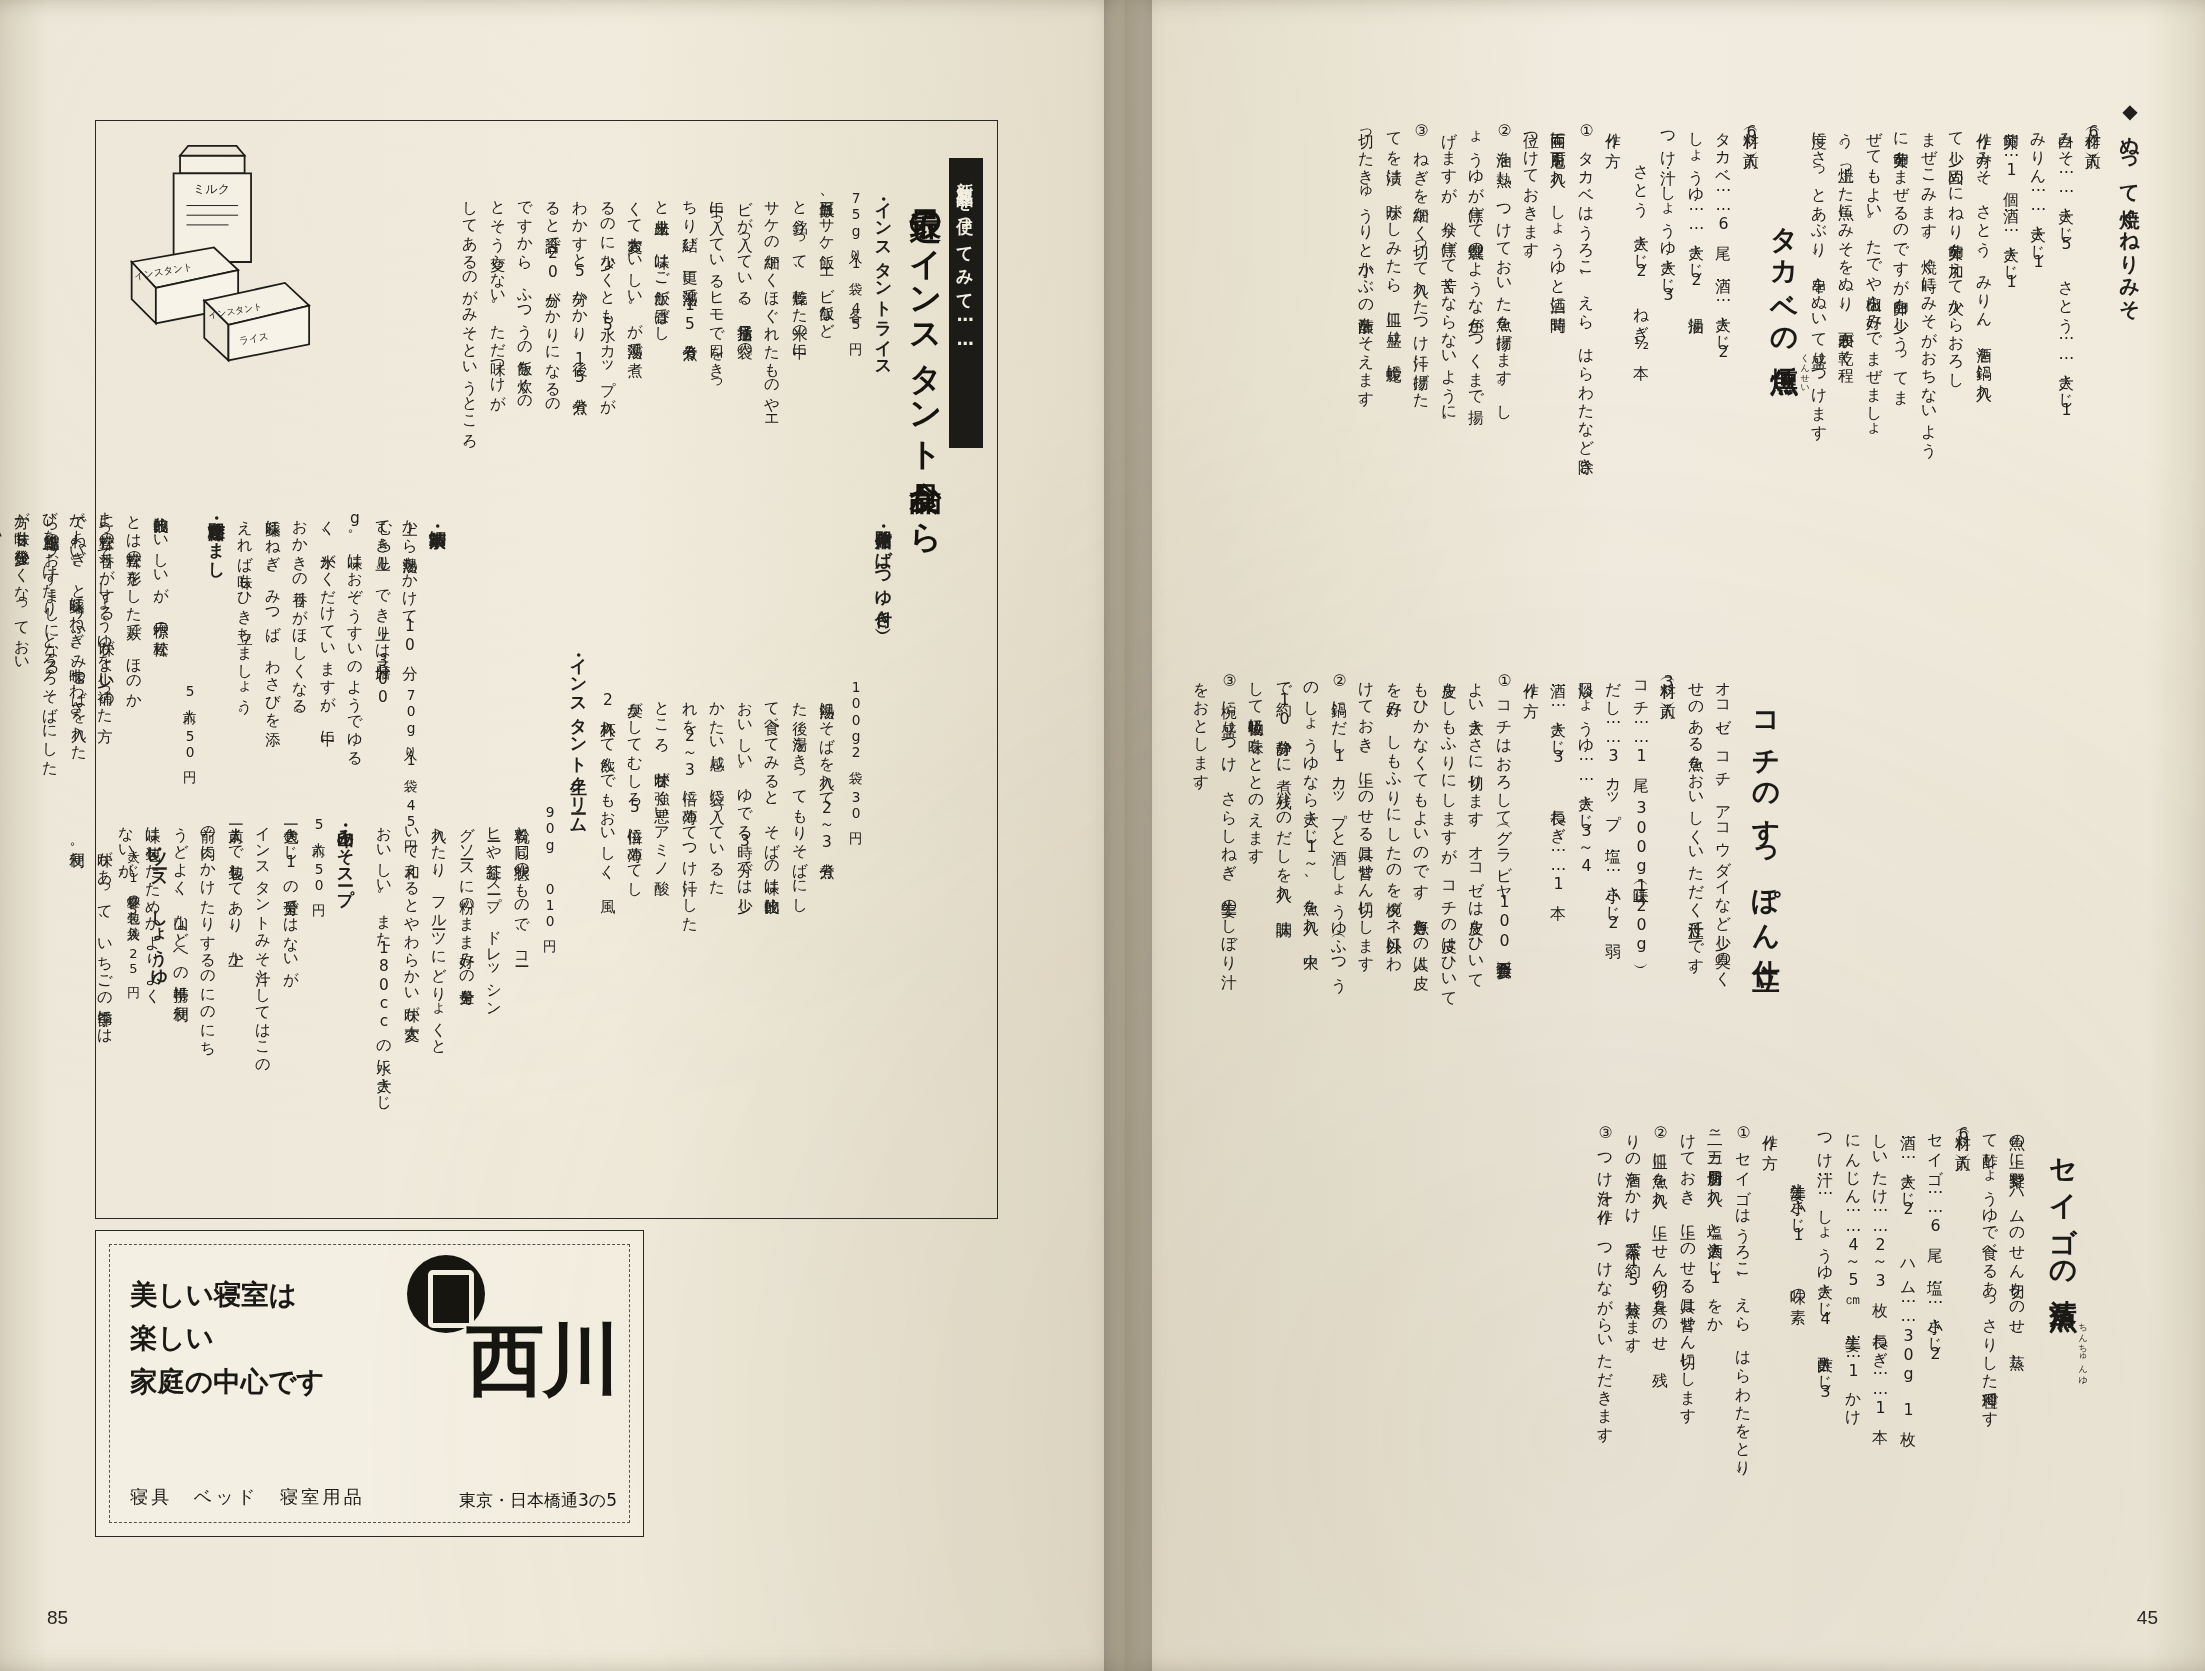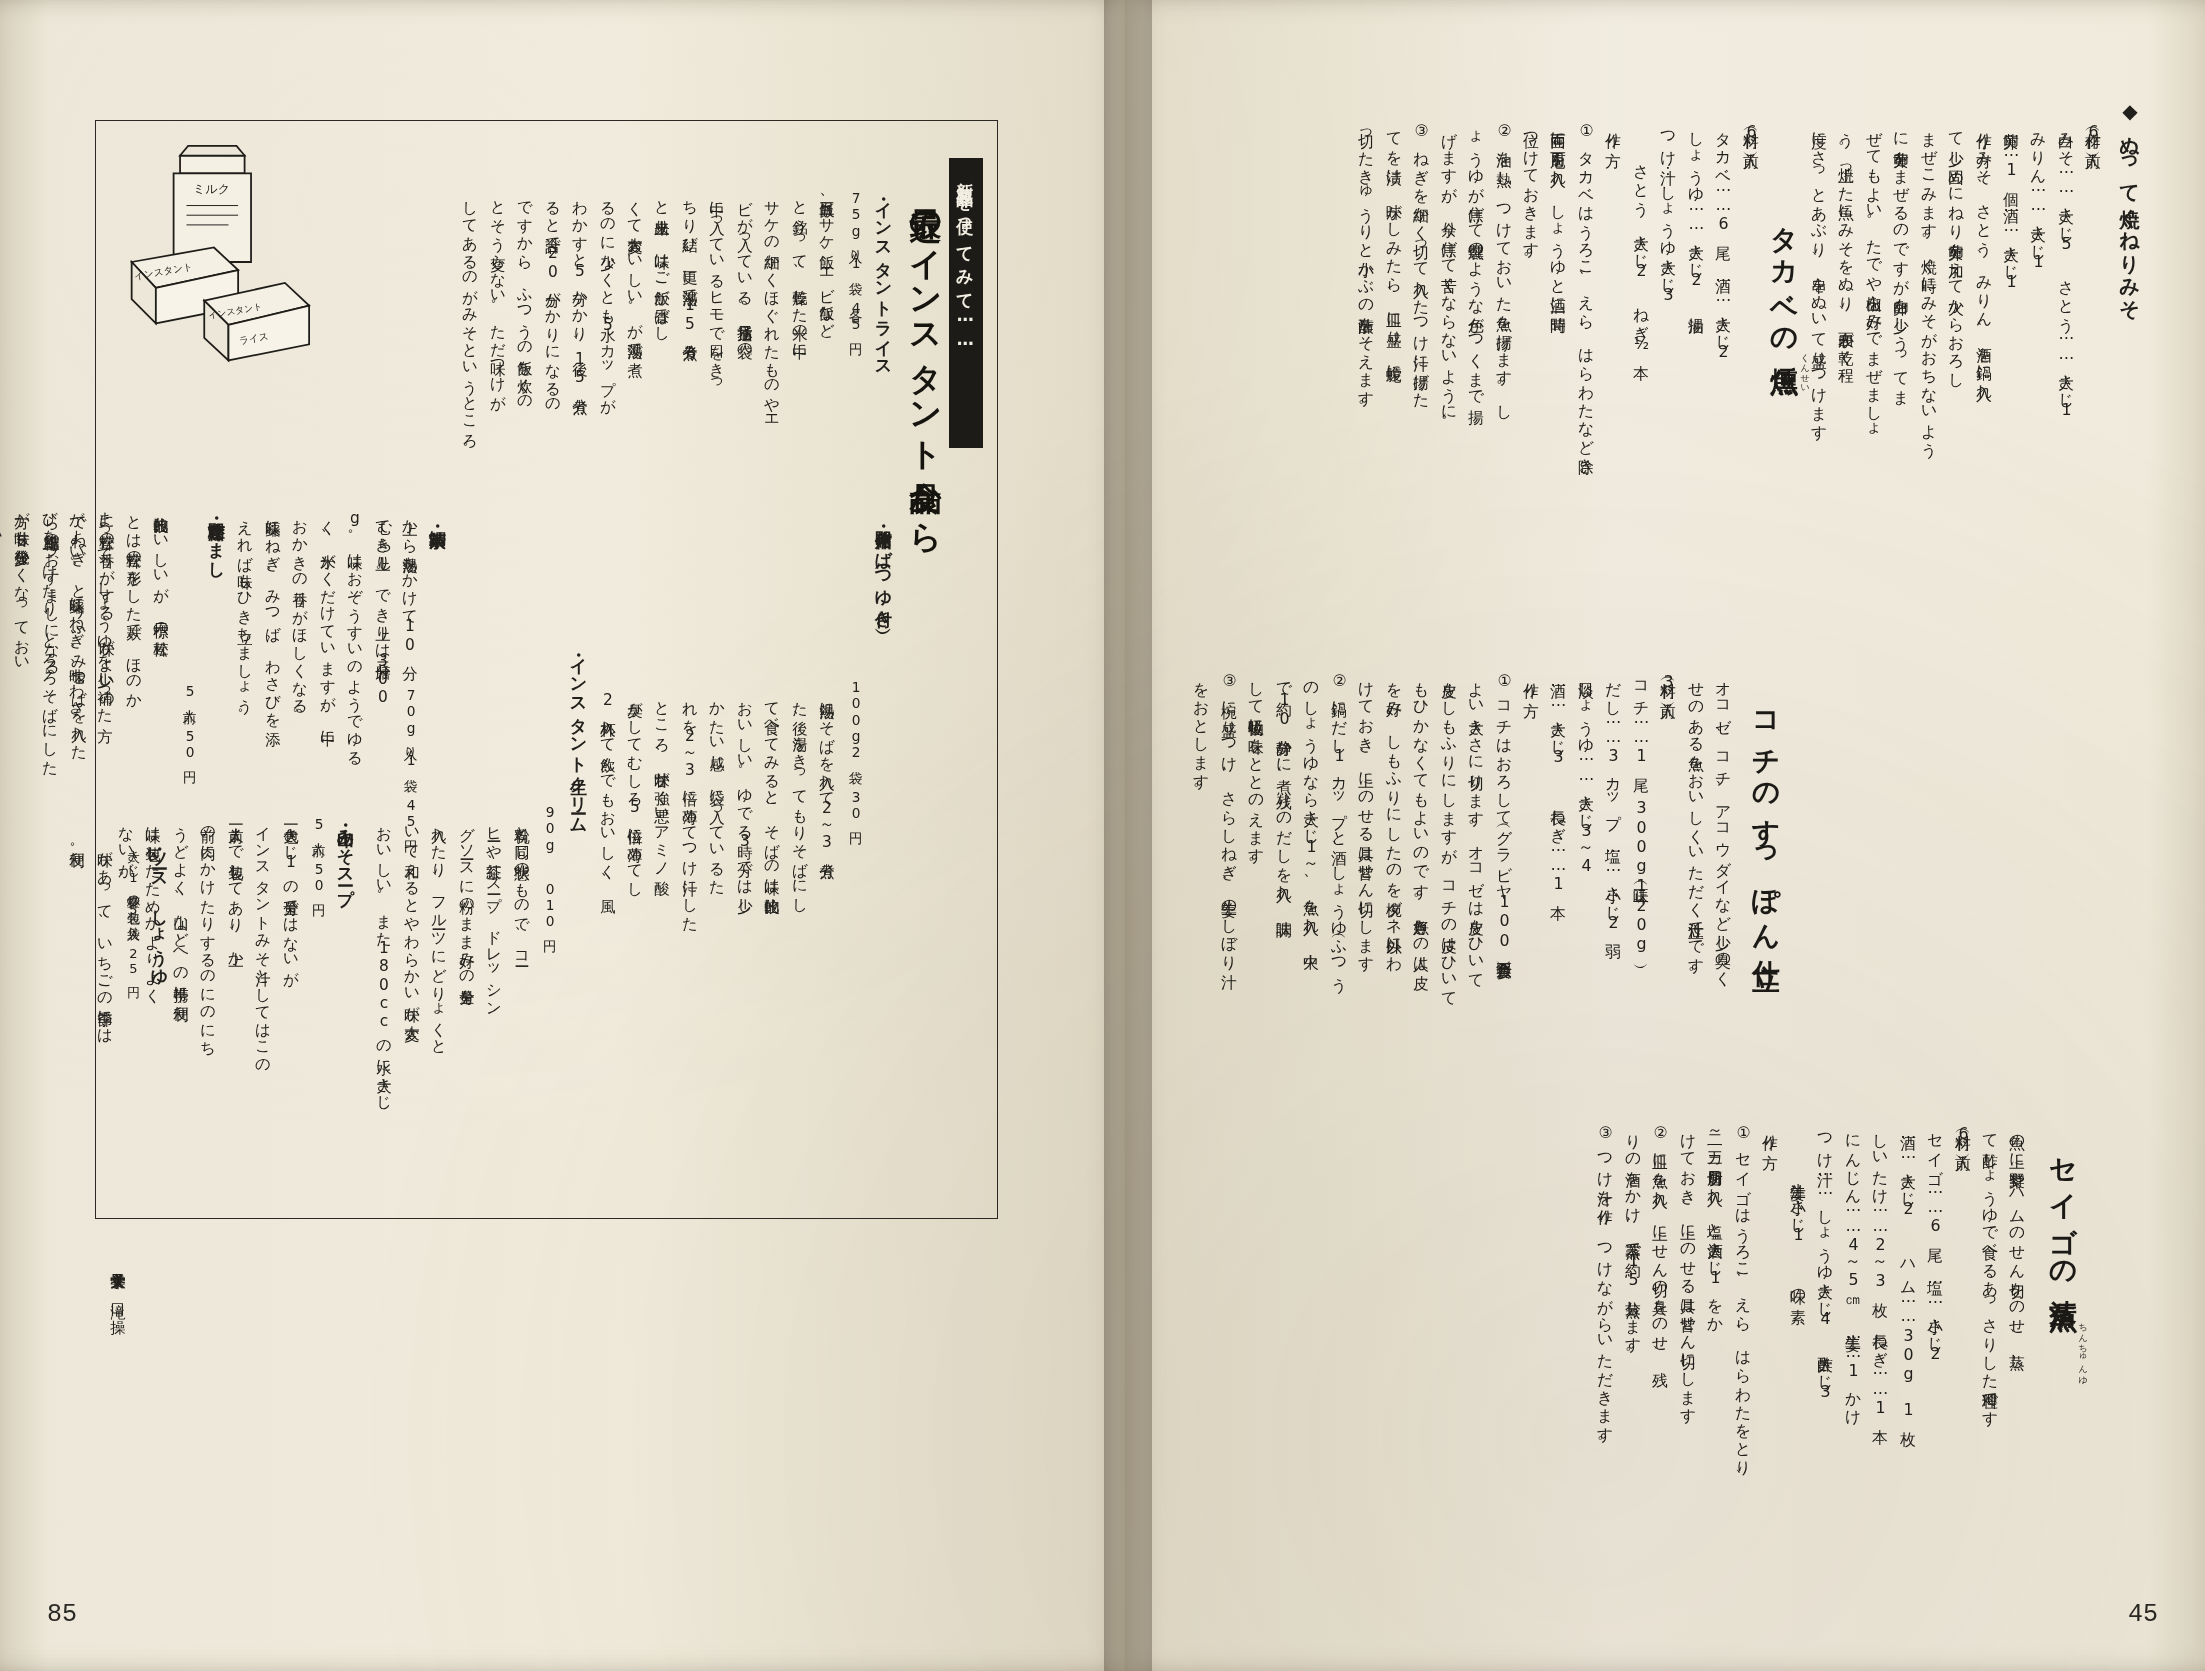--- a/index.html
+++ b/index.html
@@ -86,22 +86,22 @@
     font-weight: bold;
     font-size: 27.5px;
     letter-spacing: .12em;
     color: #1c1a17;
   }
   .ruby-small {
     font-size: 9px;
   }
   .pgnum {
     position: absolute;
-    font-family: Liberation Mono, monospace;
-    font-size: 25px;
+    font-family: Liberation Sans, sans-serif;
+    font-size: 19px;
     color: #2a2824;
   }
 
   
   .article-box {
     position: absolute;
     left: 95px;
     top: 120px;
     width: 903px;
     height: 1099px;
@@ -409,20 +409,32 @@
     <div class="l-col vtext" style="right:1010px; top:501px; height:307px;">まって、しょうゆを少し補った方</div>
     <div class="l-col vtext" style="right:1038px; top:501px; height:315px;">がよい。　薬味にねぎ、七味、わさ</div>
     <div class="l-col vtext" style="right:1065px; top:501px; height:307px;">びをつけたり、とろろそばにした</div>
     <div class="l-col vtext" style="right:1093px; top:501px; height:307px;">方が甘味も幾分少なくなっておい</div>
     <div class="l-col vtext" style="right:1120px; top:501px; height:97px;">しい。</div>
     <div class="l-col vtext" style="right:1010px; top:840px; height:267px;">味があって、いちごの季節には</div>
     <div class="l-col vtext" style="right:1038px; top:840px; height:129px;">便利。</div>
 
     <div class="byline" style="right:999px; top:1261px; height:226px;">女子栄養大学　　滝口　操</div>
 
+    <div class="ad">
+      <div class="ad-inner"></div>
+      <div class="ad-copy">
+        <div>美しい寝室は</div>
+        <div>楽しい</div>
+        <div>家庭の中心です</div>
+      </div>
+      <div class="ad-sub">寝具　ベッド　寝室用品</div>
+      <div class="ad-mark"></div>
+      <div class="ad-brand">西川</div>
+      <div class="ad-addr">東京・日本橋通3の5</div>
+    </div>
 
     <div class="pgnum" style="left:47px; bottom:42px;">85</div>
   </div>
 
   <div class="gutter"></div>
   <div class="grain"></div>
 </div>
 
 
 </body></html>

